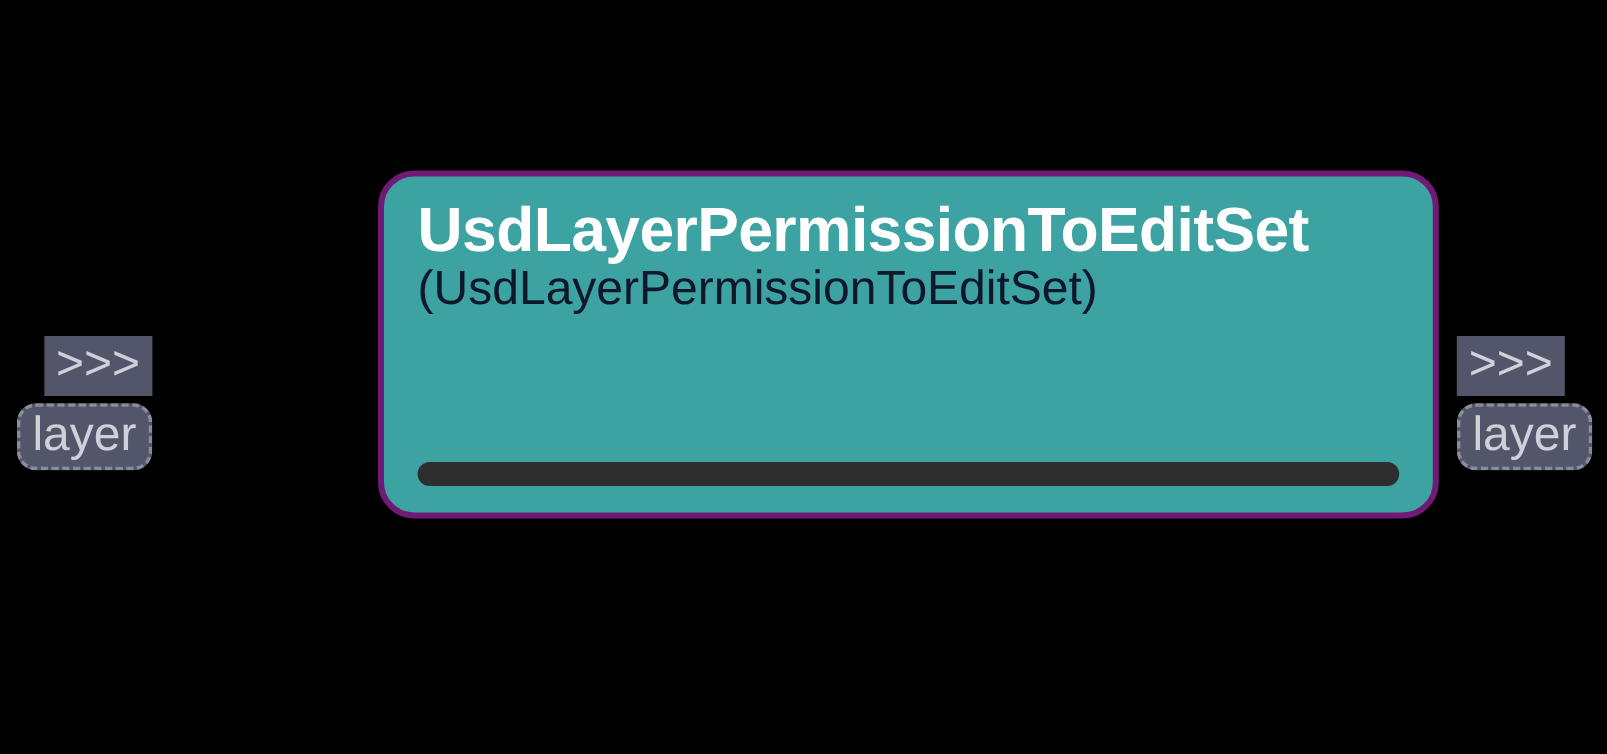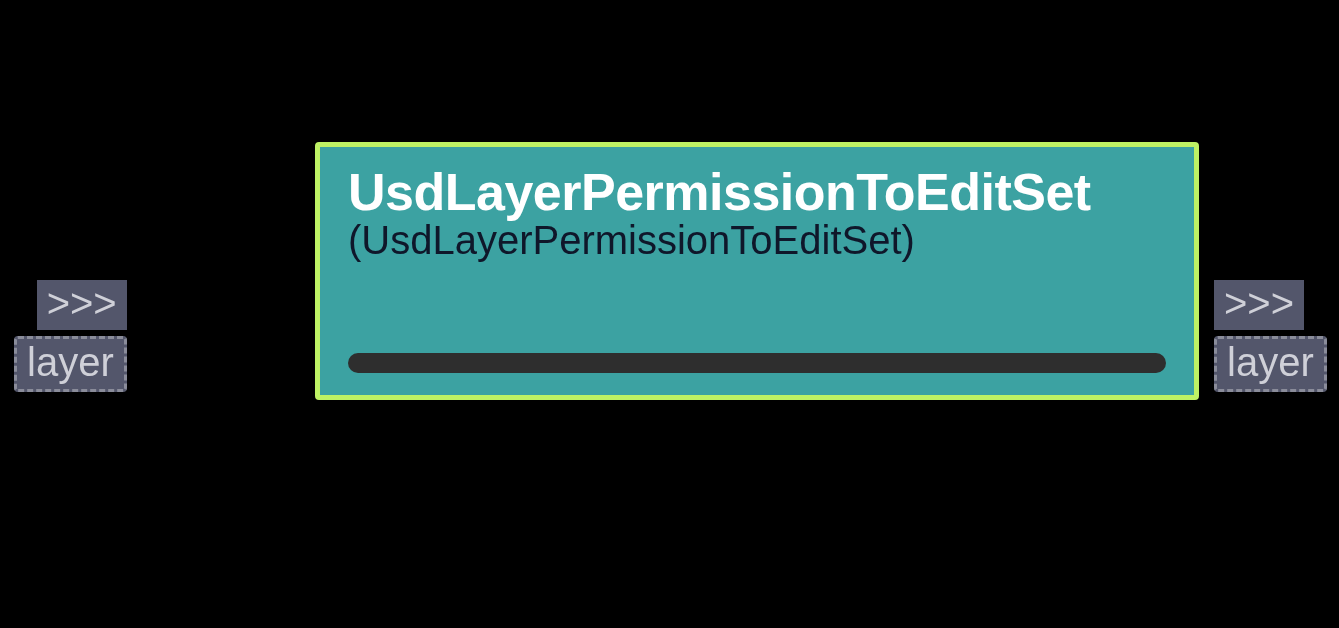--- a/index.html
+++ b/index.html
@@ -12,24 +12,24 @@
     overflow: hidden;
     position: relative;
   }
 
   
   .node {
     position: absolute;
     left: 315px;
     top: 142px;
     width: 884px;
-    height: 258px;
+    height: 290px;
     background: #3ca2a2;
-    border: 5px solid #bef264;
-    border-radius: 4px;
+    border: 5px solid #701a75;
+    border-radius: 30px;
     box-sizing: border-box;
     padding: 18px 28px 0 28px;
     overflow: visible;
   }
 
   .node-title {
     color: #ffffff;
     font-size: 52px;
     font-weight: 700;
     line-height: 1.05;
@@ -80,21 +80,21 @@
     font-size: 40px;
     font-weight: 500;
     padding: 0px 10px 4px 10px;
     line-height: 1.15;
     position: relative;
     white-space: nowrap;
   }
 
   .port.dashed {
     border: 3px dashed #8a8c9a;
-    border-radius: 4px;
+    border-radius: 16px;
   }
 
   
   #ports-left { left: 14px; top: 280px; }
   #ports-left .port { text-align: right; }
 
   #ports-right { left: 1214px; top: 280px; }
 
 </style>
 </head>

